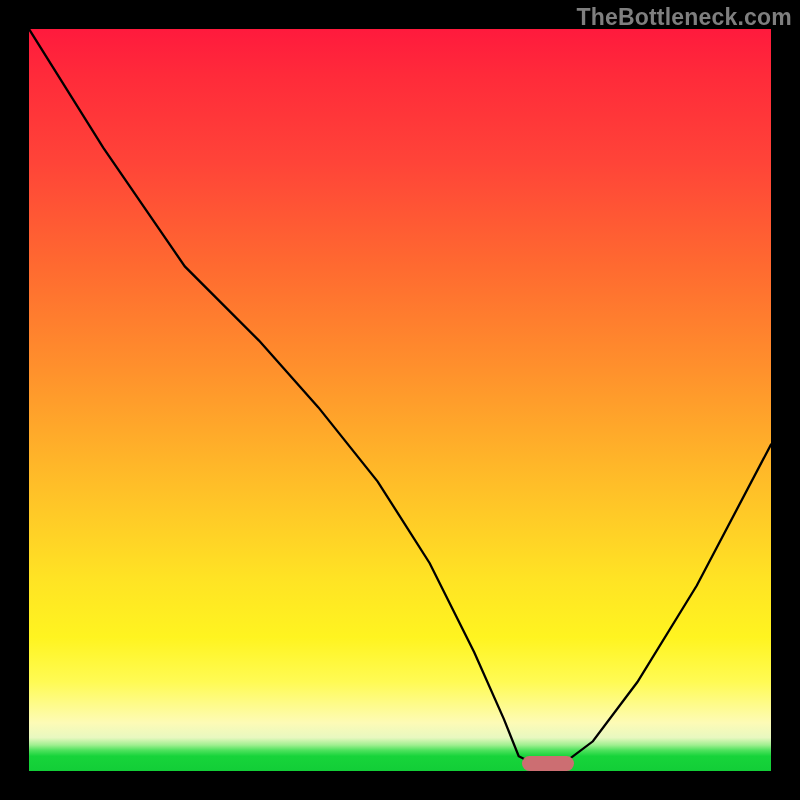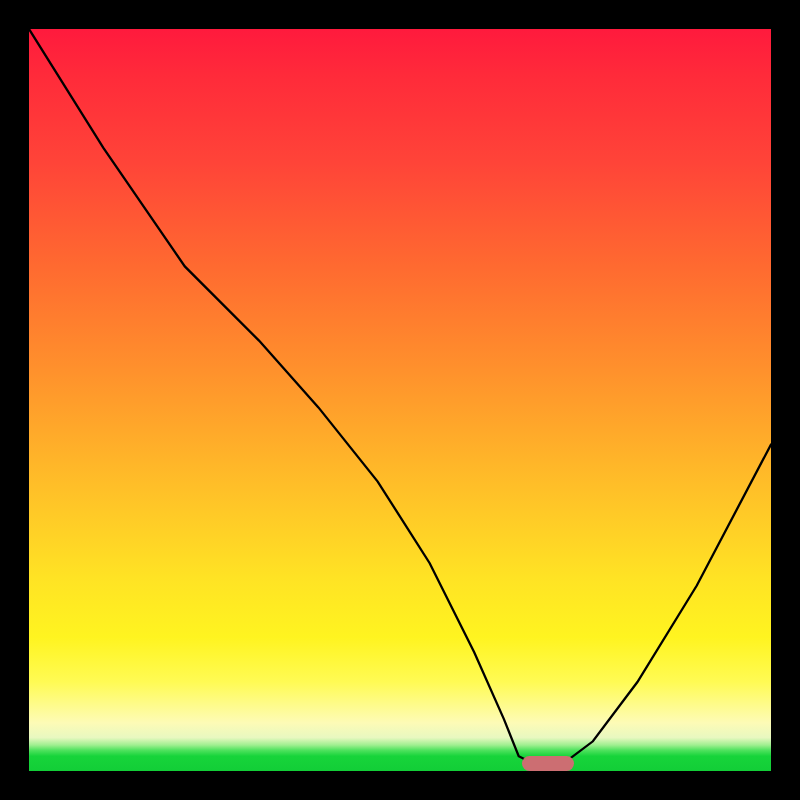--- a/index.html
+++ b/index.html
@@ -76,13 +76,14 @@
 <div class="frame">
   <div class="plot-area">
 
     <svg class="curve" viewBox="0 0 742 742" preserveAspectRatio="none">
       <path id="curve-path" fill="none" stroke-width="2.3" stroke-linecap="round" stroke="#000000" d="M 0.0 0.0 L 74.2 118.7 L 155.8 237.4 L 230.0 311.6 L 289.4 378.4 L 348.7 452.6 L 400.7 534.2 L 445.2 623.3 L 474.9 690.1 L 489.7 727.2 L 504.6 734.6 L 534.2 734.6 L 563.9 712.3 L 608.4 653.0 L 667.8 556.5 L 742.0 415.5"></path>
     </svg>
 
     <div class="marker" id="marker" style="width: 51.94px; height: 14.84px; left: 493.43px; top: 727.16px; border-radius: 7.42px; background: rgb(204, 110, 114);"></div>
 
   </div>
+  <div class="watermark">TheBottleneck.com</div>
 </div>
 
 </body></html>

